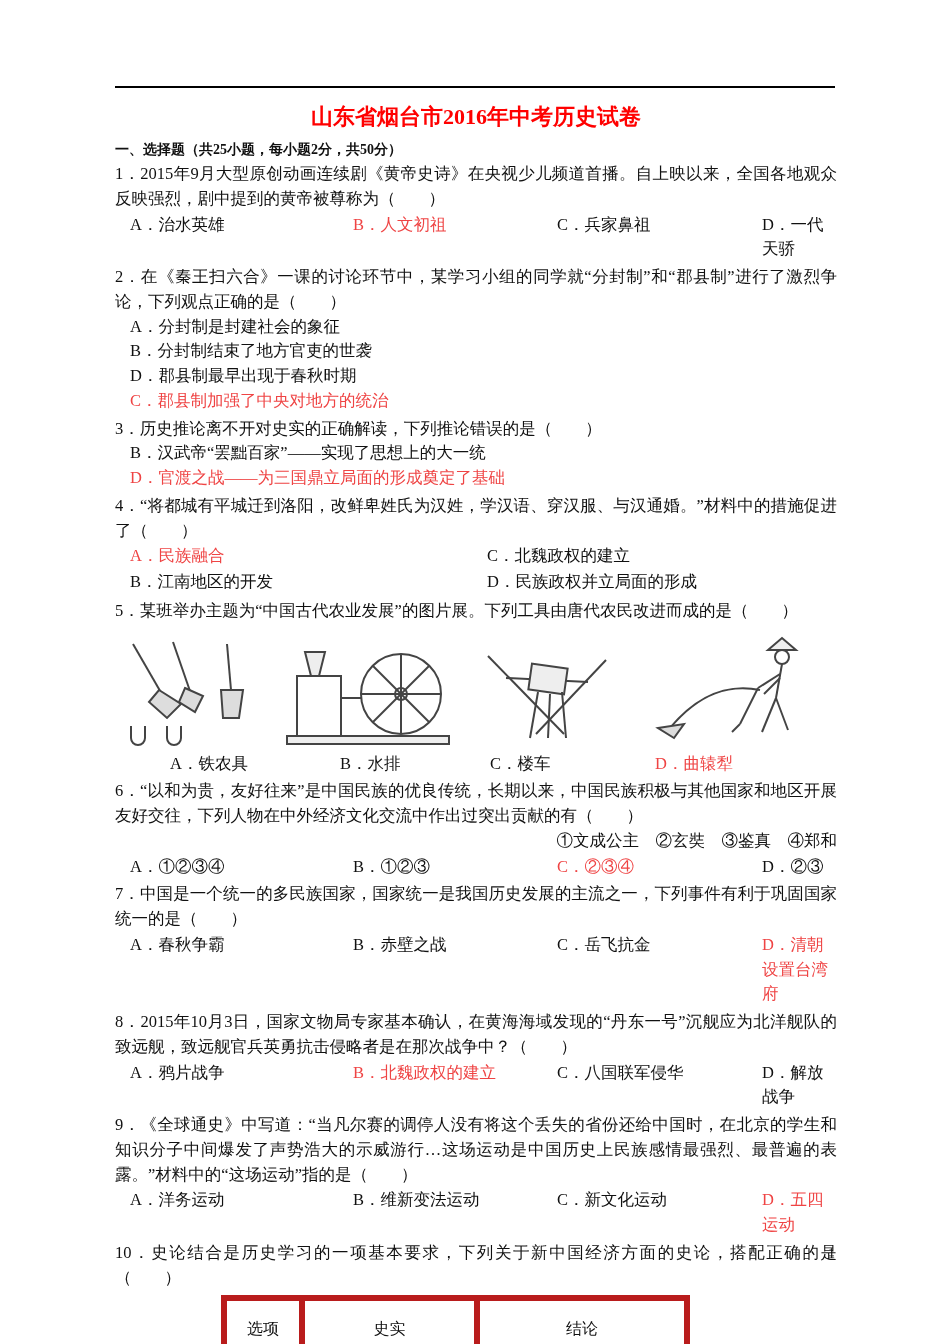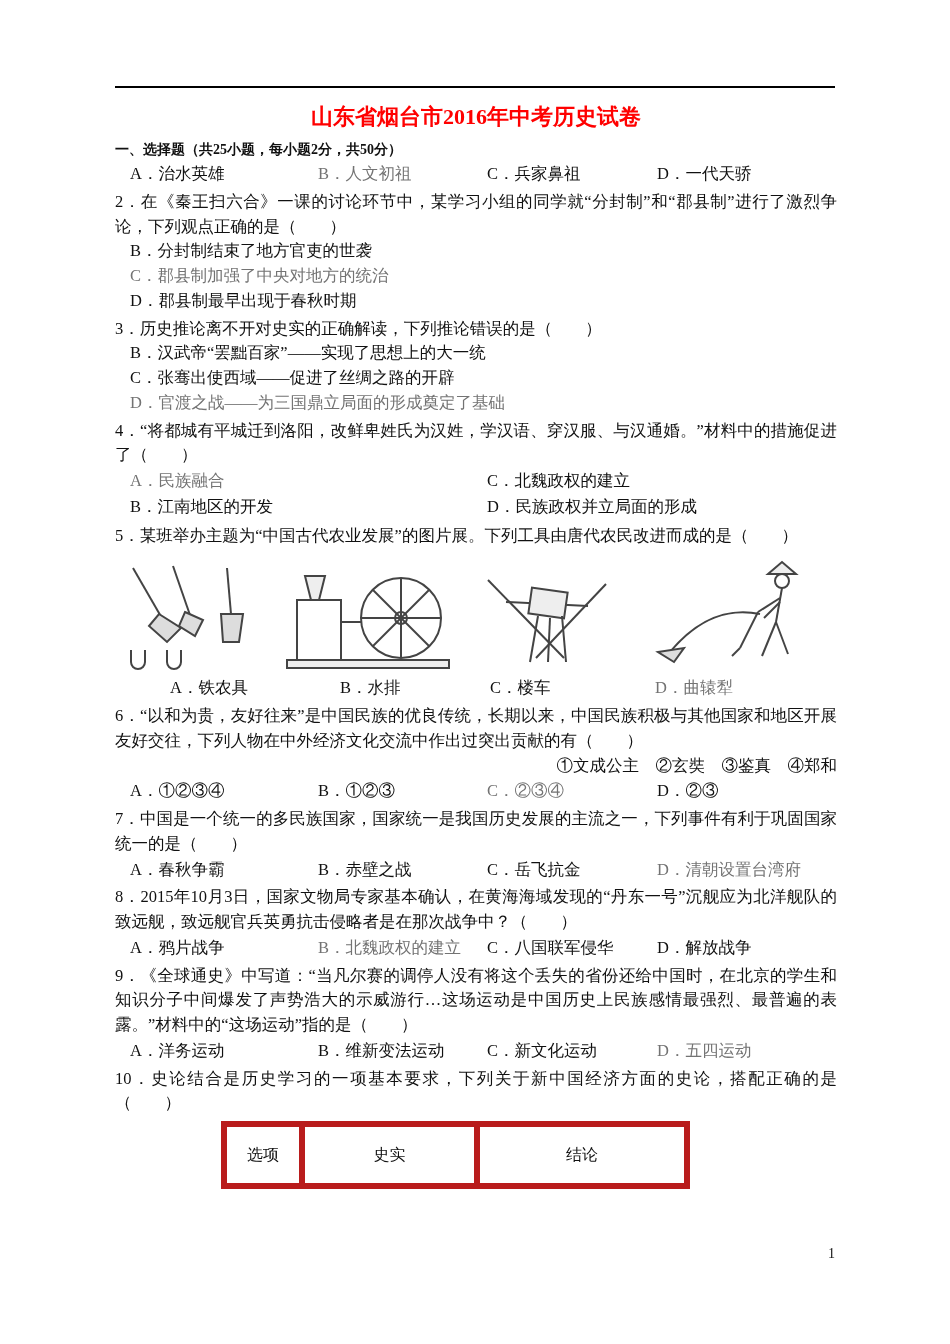--- a/index.html
+++ b/index.html
@@ -33,27 +33,28 @@
     font-size: 22px;
     font-weight: bold;
   }
   .section-header {
     font-weight: bold;
     font-size: 14px;
     margin: 0 0 2px 0;
   }
   .question { margin: 0 0 3px 0; }
   .stem { margin: 0; text-align: justify; }
-  .red { color: #737373; }
+  .red { color: #ef4444; }
 
   .opts-4 {
     display: grid;
     grid-template-columns: 188px 169px 170px auto;
     padding-left: 15px;
     margin: 1px 0;
+    gap: 35px;
   }
   .opts-q5 {
     display: grid;
     grid-template-columns: 170px 150px 165px auto;
     padding-left: 55px;
     margin: 2px 0;
   }
   .opts-2col {
     display: grid;
     grid-template-columns: 357px auto;
@@ -102,39 +103,40 @@
 <body>
 
 <div class="page">
   <hr class="top-rule">
 
   <div class="content">
     <h1 class="title">山东省烟台市2016年中考历史试卷</h1>
     <div class="section-header">一、选择题（共25小题，每小题2分，共50分）</div>
 
     <section class="question">
+      <p class="stem">1．2015年9月大型原创动画连续剧《黄帝史诗》在央视少儿频道首播。自上映以来，全国各地观众反映强烈，剧中提到的黄帝被尊称为（　　）</p>
       <div class="opts-4">
         <span>A．治水英雄</span>
         <span class="red">B．人文初祖</span>
         <span>C．兵家鼻祖</span>
         <span>D．一代天骄</span>
       </div>
     </section>
 
     <section class="question">
       <p class="stem">2．在《秦王扫六合》一课的讨论环节中，某学习小组的同学就“分封制”和“郡县制”进行了激烈争论，下列观点正确的是（　　）</p>
+      <p class="opt-line">A．分封制是封建社会的象征</p>
       <p class="opt-line">B．分封制结束了地方官吏的世袭</p>
+      <p class="opt-line">D．郡县制最早出现于春秋时期</p>
       <p class="opt-line red">C．郡县制加强了中央对地方的统治</p>
-      <p class="opt-line">D．郡县制最早出现于春秋时期</p>
     </section>
 
     <section class="question">
       <p class="stem">3．历史推论离不开对史实的正确解读，下列推论错误的是（　　）</p>
       <p class="opt-line">B．汉武帝“罢黜百家”——实现了思想上的大一统</p>
-      <p class="opt-line">C．张骞出使西域——促进了丝绸之路的开辟</p>
       <p class="opt-line red">D．官渡之战——为三国鼎立局面的形成奠定了基础</p>
     </section>
 
     <section class="question">
       <p class="stem">4．“将都城有平城迁到洛阳，改鲜卑姓氏为汉姓，学汉语、穿汉服、与汉通婚。”材料中的措施促进了（　　）</p>
       <div class="opts-2col">
         <span class="red">A．民族融合</span>
         <span>C．北魏政权的建立</span>
         <span>B．江南地区的开发</span>
         <span>D．民族政权并立局面的形成</span>

